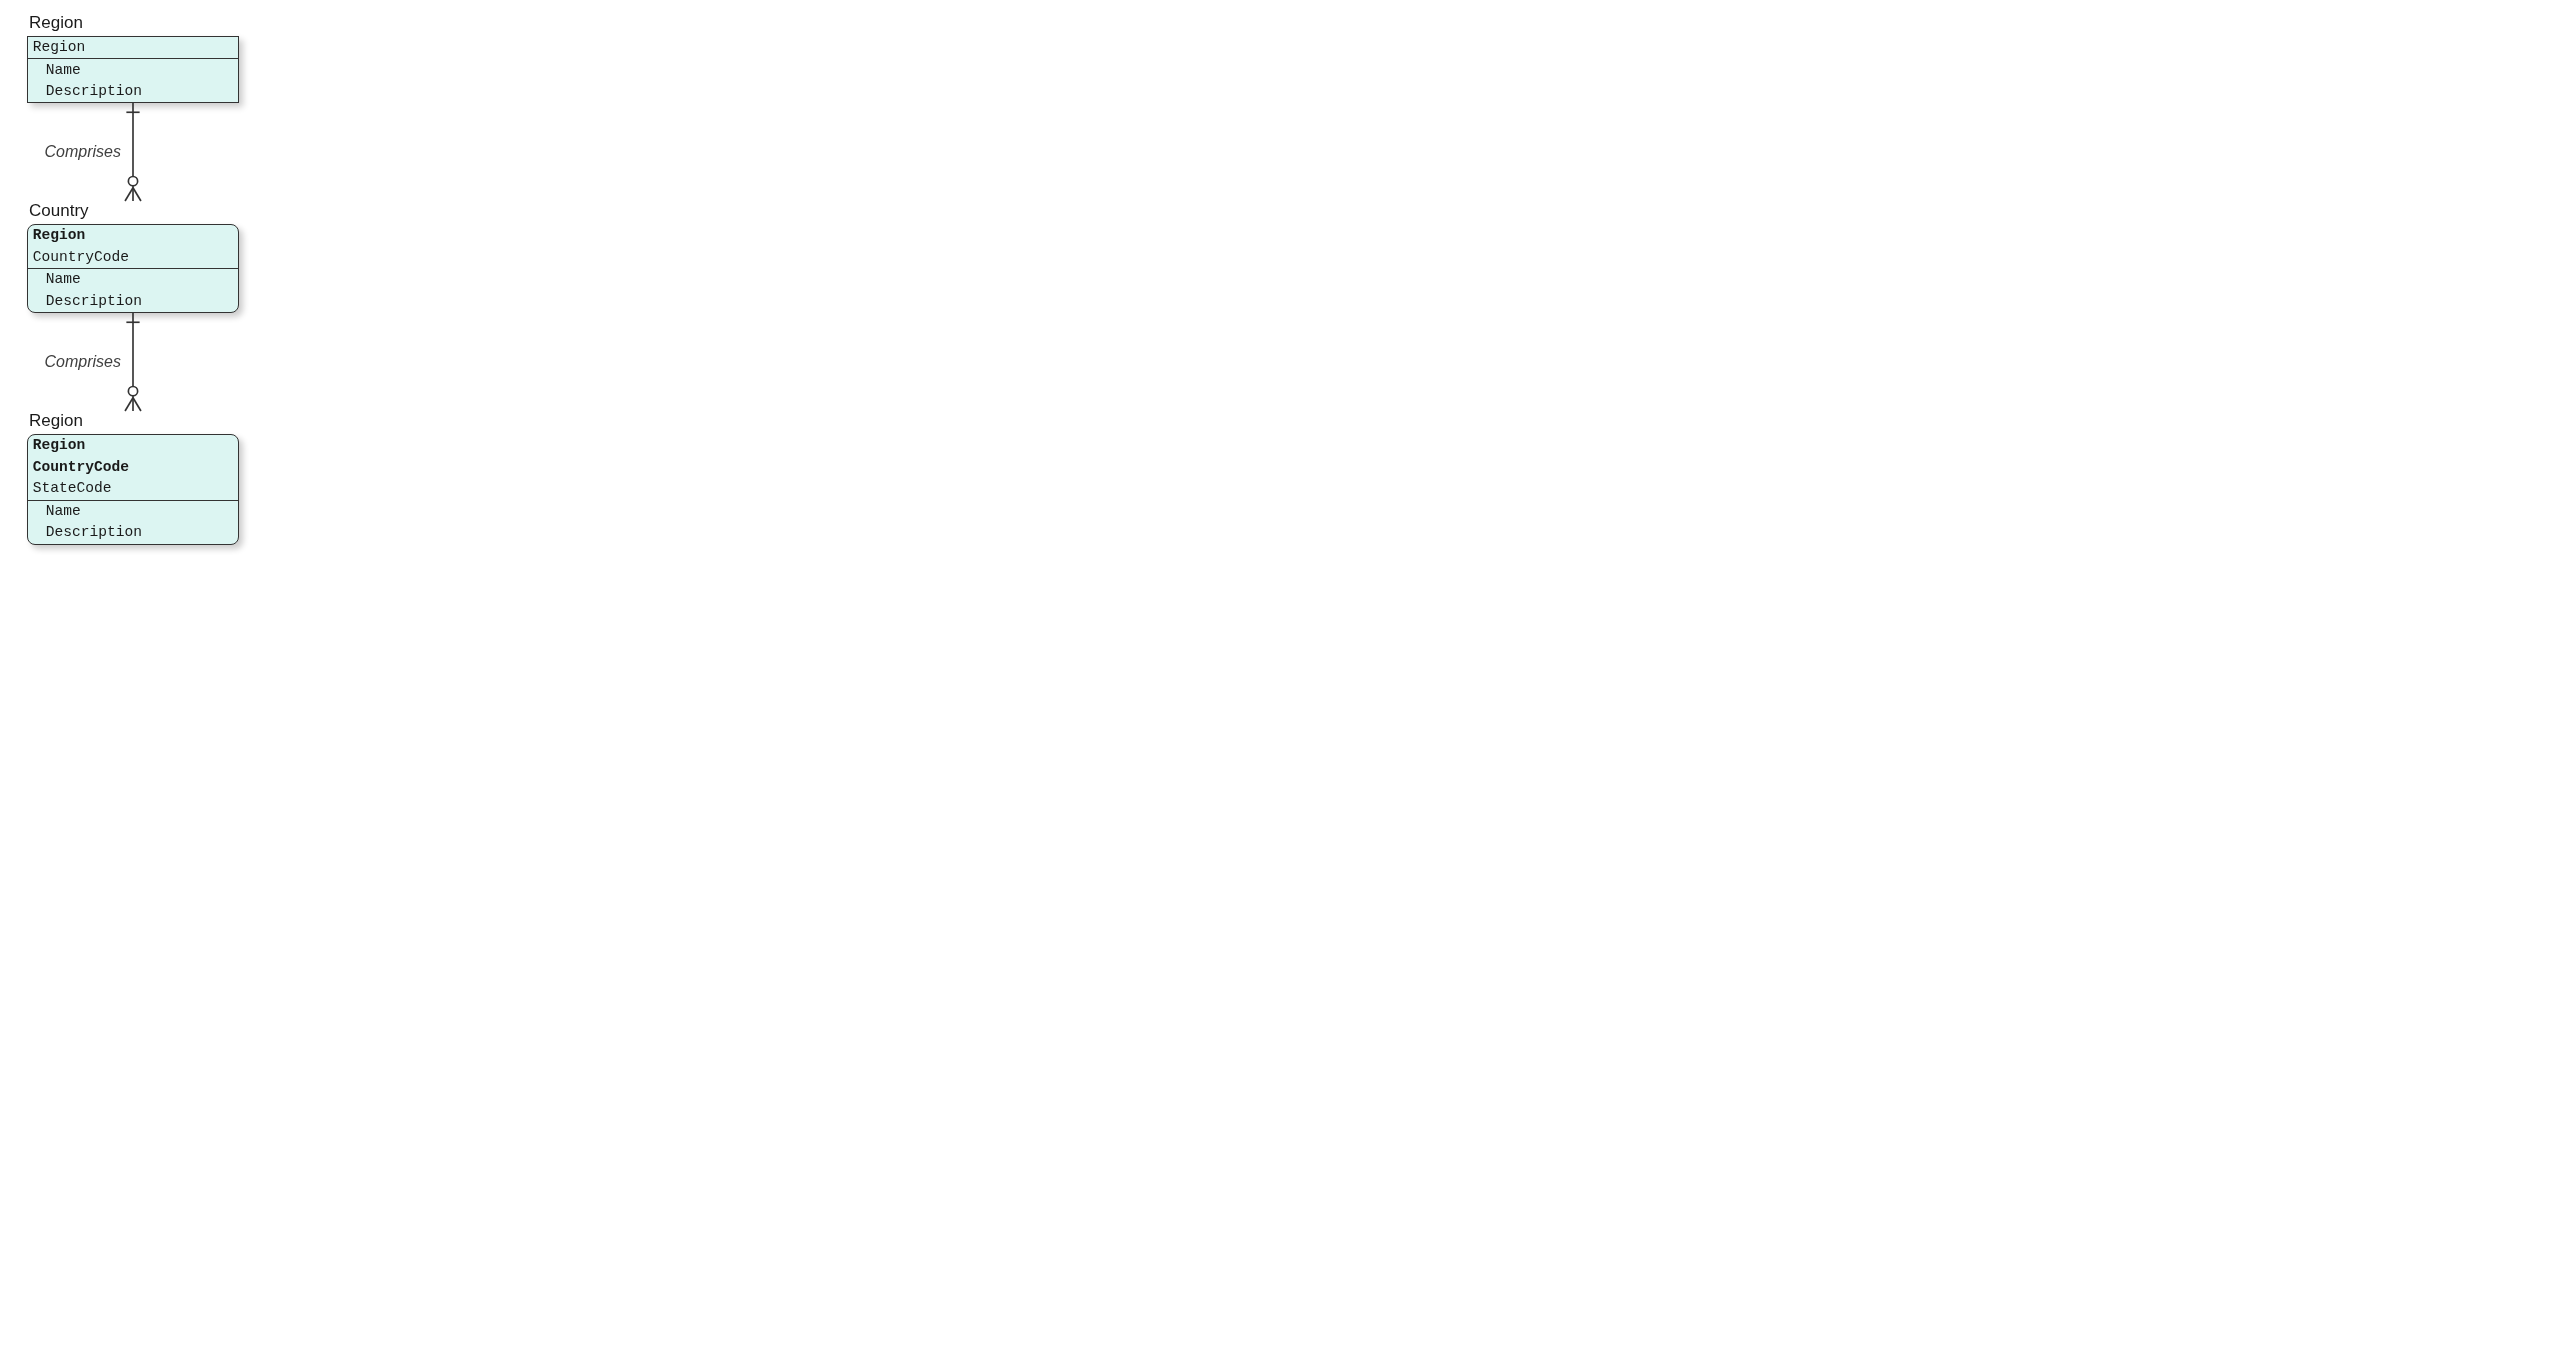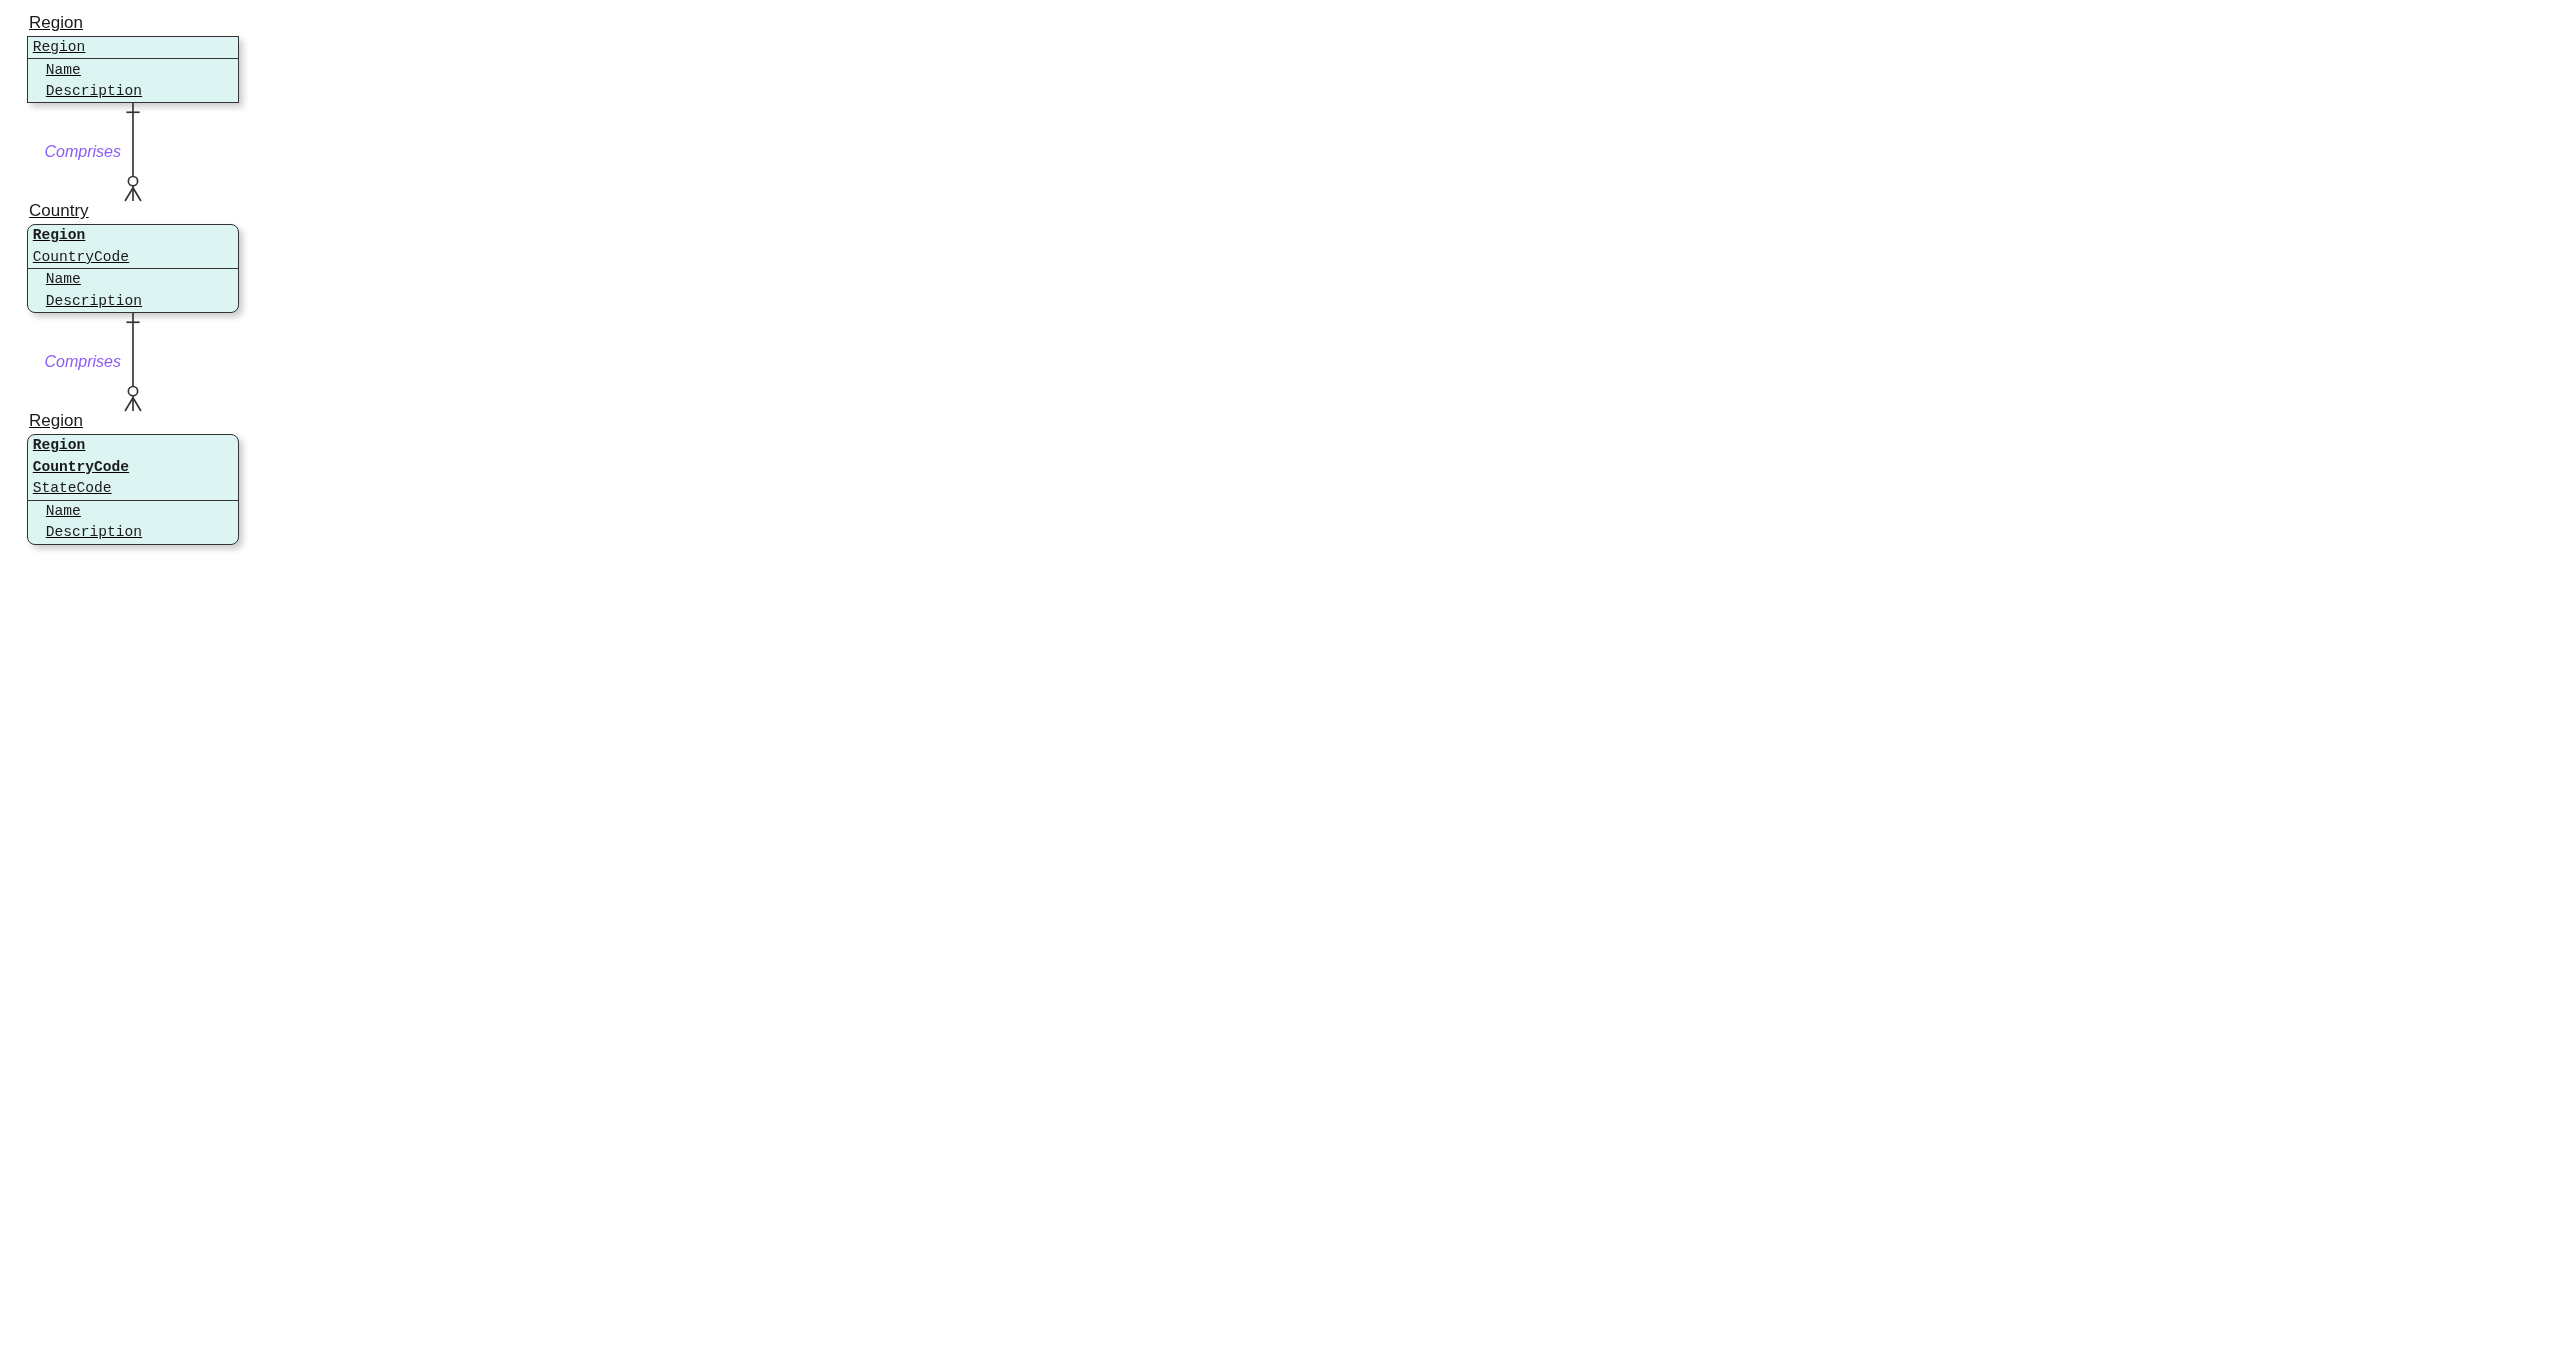--- a/index.html
+++ b/index.html
@@ -11,21 +11,20 @@
       background: #ffffff;
       font-family: Arial, Helvetica, sans-serif;
       padding: 13.2px 26.5px;
     }
     .diagram {
       position: relative;
       width: 529px;
     }
     .entity-group {
       position: relative;
-      text-decoration: underline;
     }
     .entity-title {
       font-size: 17px;
       font-weight: normal;
       color: #1a1a1a;
       margin-bottom: 2.6px;
       padding-left: 2.6px;
     }
     .entity-box {
       background: #dcf5f2;
@@ -64,21 +63,21 @@
       position: absolute;
       left: 50%;
       top: 0;
       transform: translateX(-50%);
       overflow: visible;
     }
     .connector-label {
       position: absolute;
       font-style: italic;
       font-size: 16px;
-      color: #8b5cf6;
+      color: #404040;
       left: 50%;
       top: 50%;
       transform: translate(-115%, -50%);
       white-space: nowrap;
     }
   </style>
 </head>
 <body>
 
 <div class="diagram">

